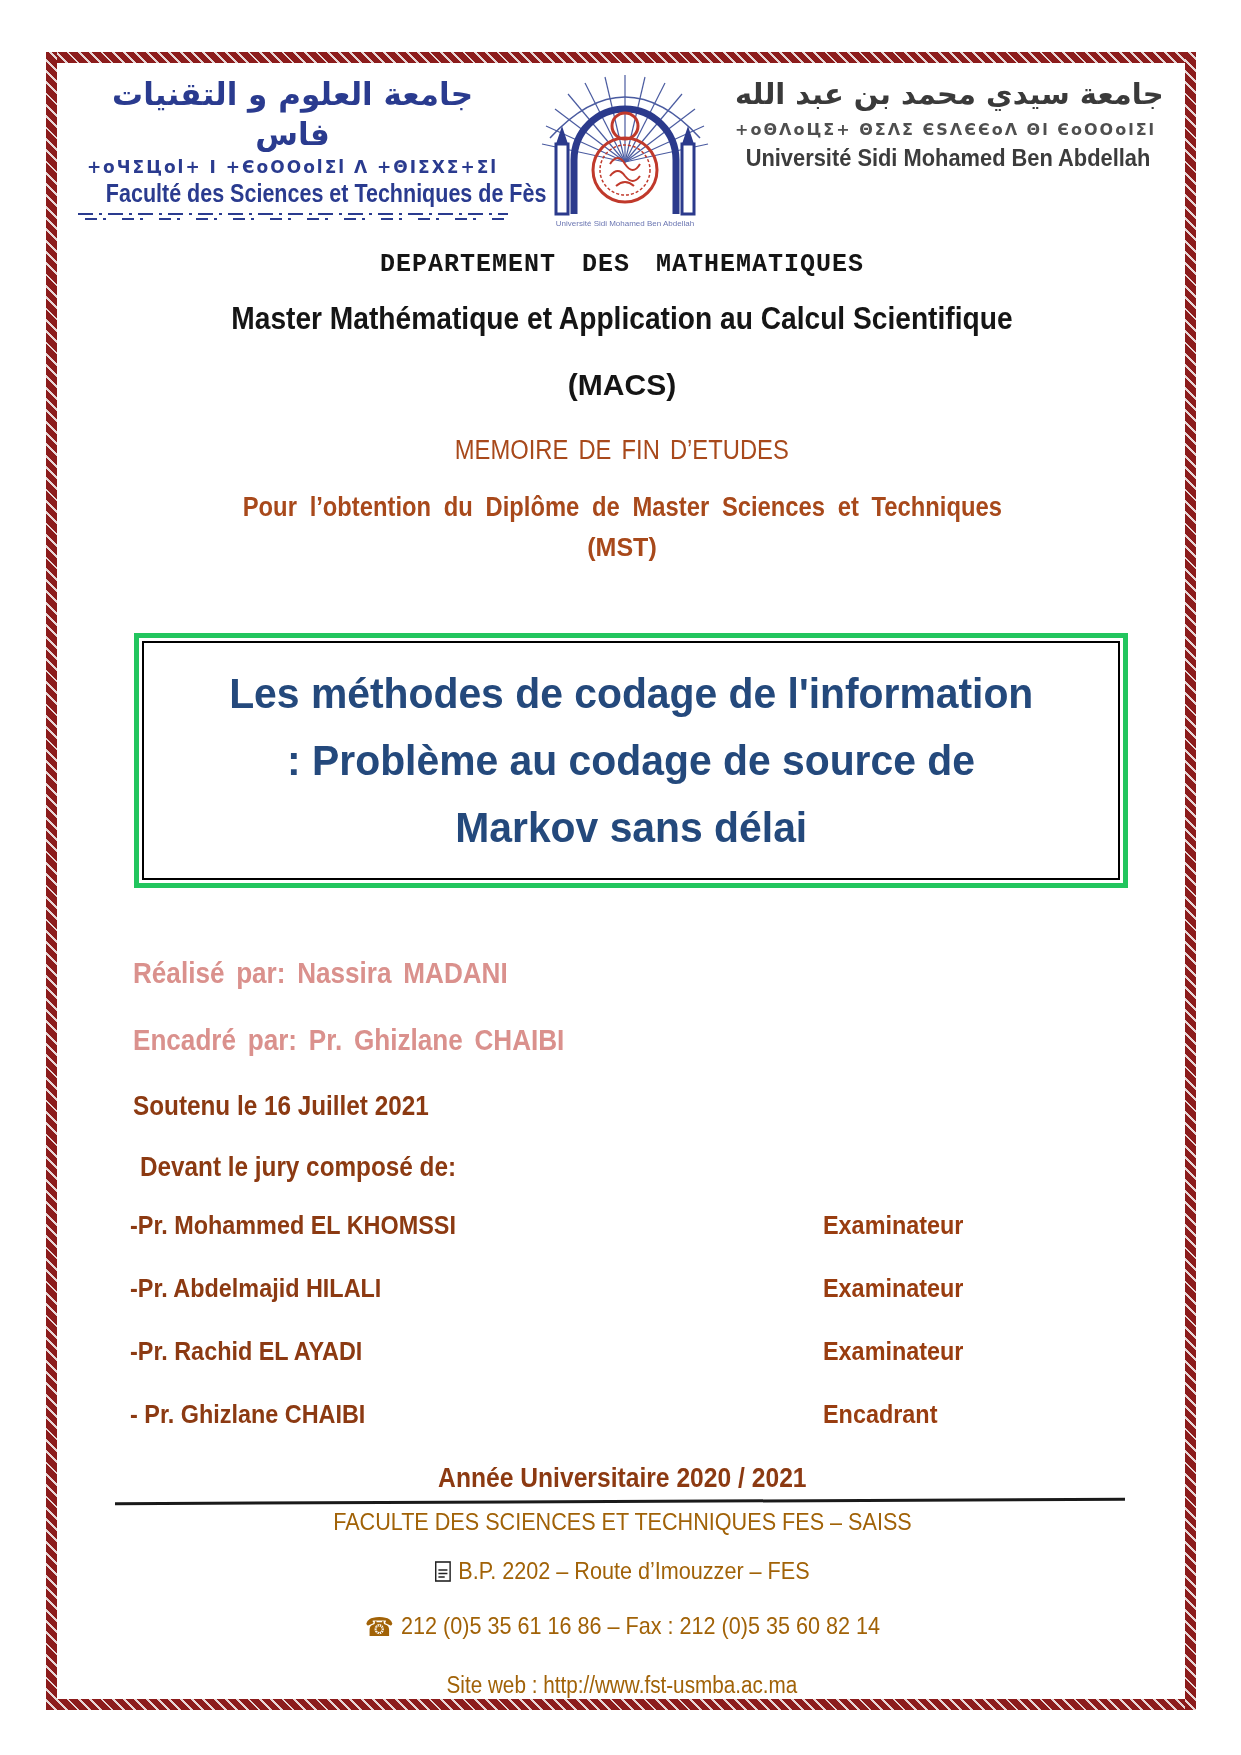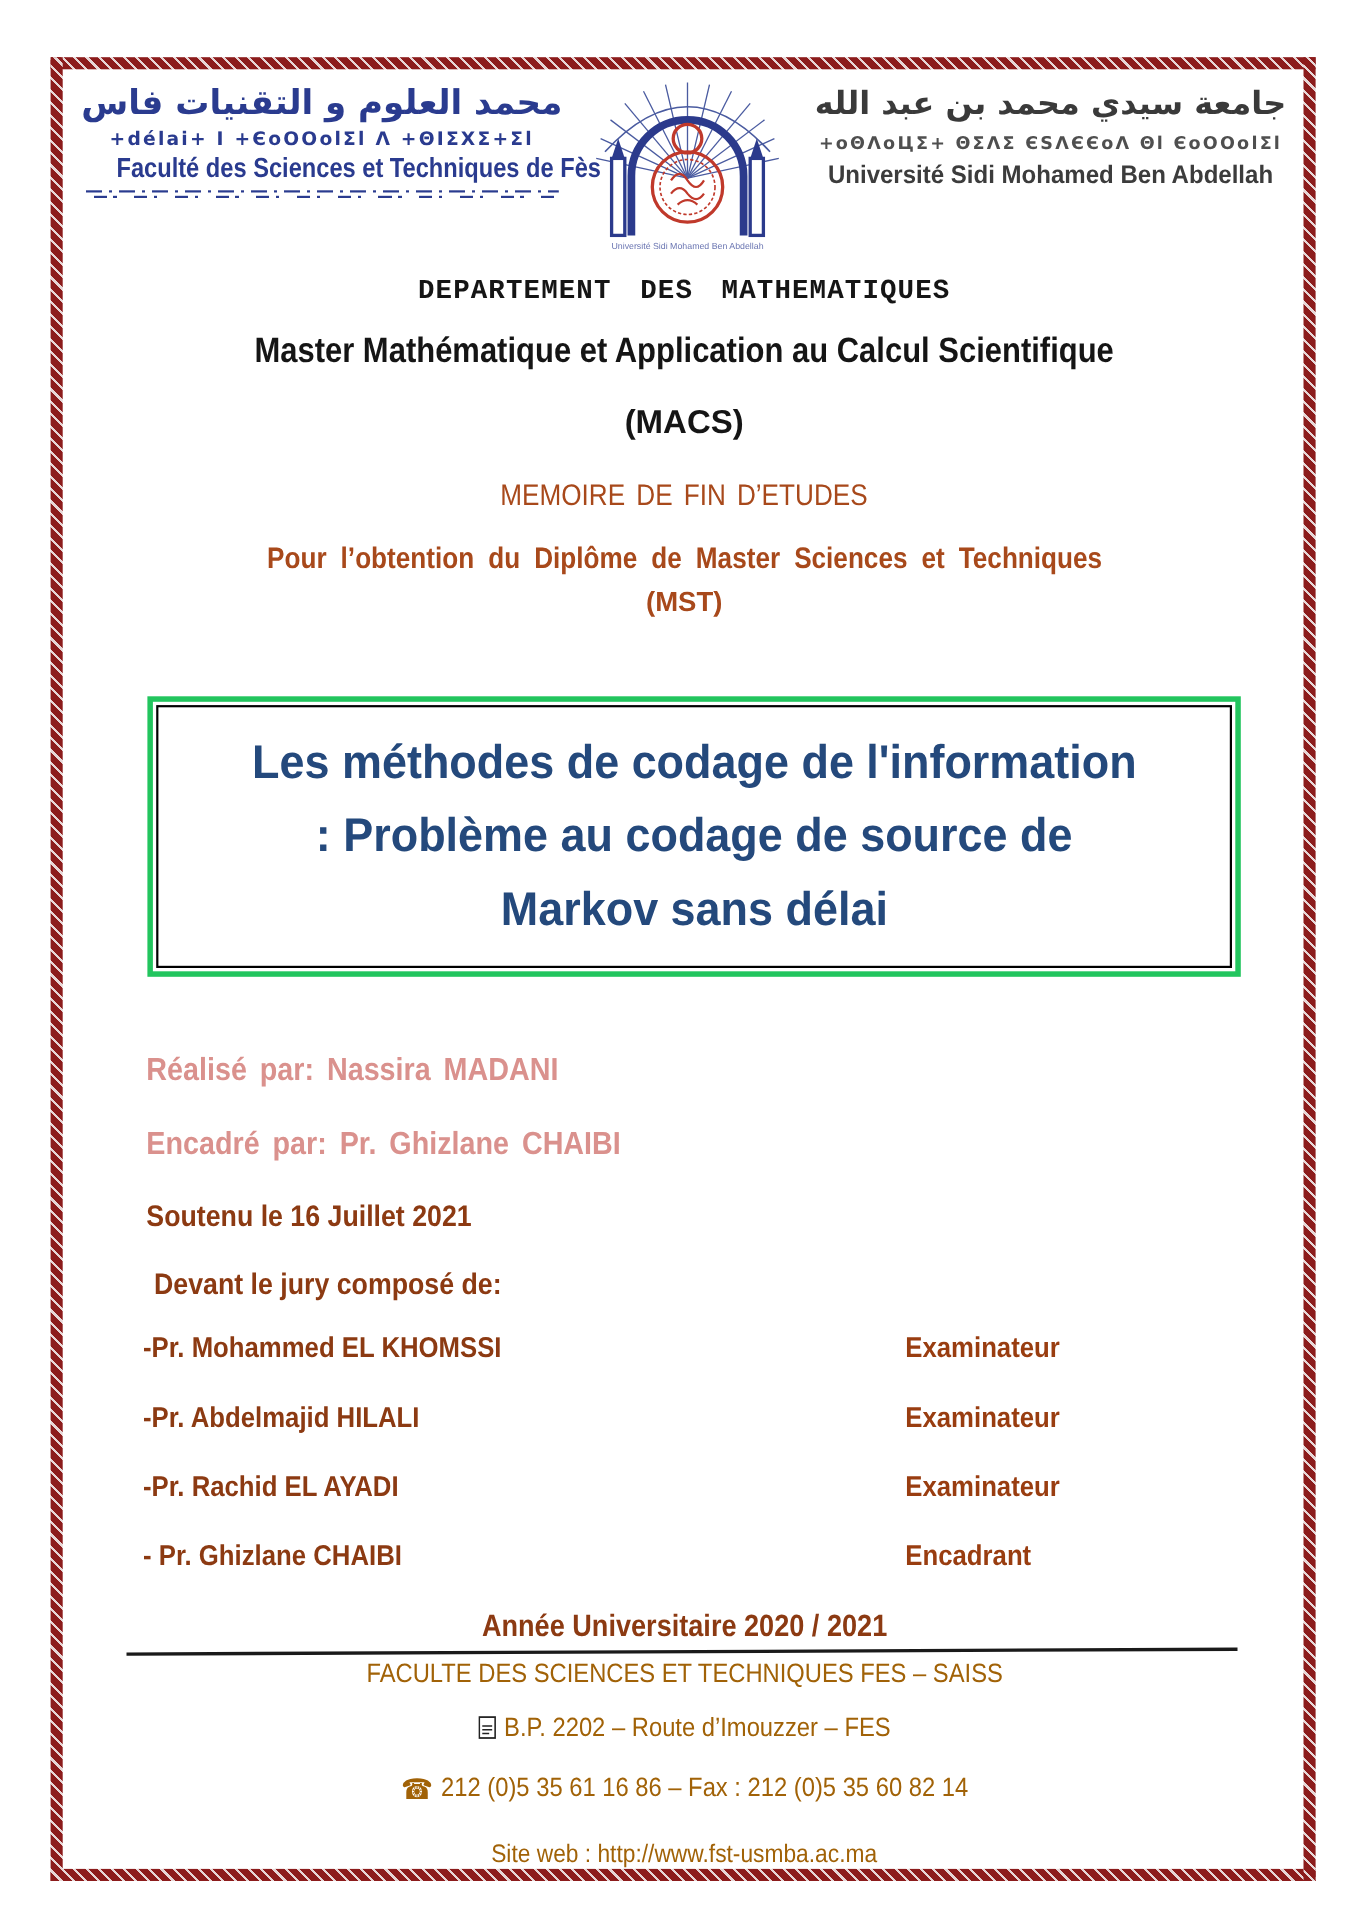--- a/index.html
+++ b/index.html
@@ -13,21 +13,21 @@
   }
   
   .frame-strip { position: absolute; background: repeating-linear-gradient(45deg, #8c1c1c 0, #8c1c1c 6px, #e7d6d6 6px, #e7d6d6 8px); }
   .frame-top    { left: 46px; top: 52px;   width: 1150px; height: 11px; }
   .frame-bottom { left: 46px; top: 1699px; width: 1150px; height: 11px; }
   .frame-left   { left: 46px; top: 52px;   width: 11px;   height: 1658px; }
   .frame-right  { left: 1185px; top: 52px; width: 11px;   height: 1658px; }
 
   .header { position: absolute; top: 74px; left: 70px; width: 1105px; display: flex; justify-content: space-between; align-items: flex-start; }
   .hdr-left  { width: 445px; text-align: center; color: #2a3b8f; }
-  .hdr-right { width: 440px; text-align: center; }
+  .hdr-right { width: 440px; text-align: left; }
   .hdr-center { width: 200px; display: flex; justify-content: center; }
   .arabic-left  { font-size: 31px; font-weight: bold; line-height: 40px; font-family: "DejaVu Sans", sans-serif; }
   .tifinagh-left { font-size: 17px; font-weight: bold; letter-spacing: 2px; margin-top: 3px; white-space: nowrap; font-family: "DejaVu Sans", sans-serif; }
   .french-left { font-size: 25px; font-weight: bold; margin-top: 2px; white-space: nowrap; display: inline-block; transform: scaleX(0.86); transform-origin: 50% 50%; }
   .sep-dashdot {
     margin-top: 5px; height: 7px; width: 430px; margin-left: auto; margin-right: auto;
     background-image:
       repeating-linear-gradient(90deg, #2a3b8f 0 15px, transparent 15px 21px, #2a3b8f 21px 24px, transparent 24px 30px),
       repeating-linear-gradient(90deg, transparent 0 7px, #2a3b8f 7px 19px, transparent 19px 25px, #2a3b8f 25px 28px, transparent 28px 37px);
     background-size: 100% 2px, 100% 2px;
@@ -81,22 +81,22 @@
 
 <div class="page">
 
   <div class="frame-strip frame-top"></div>
   <div class="frame-strip frame-bottom"></div>
   <div class="frame-strip frame-left"></div>
   <div class="frame-strip frame-right"></div>
 
   <div class="header">
     <div class="hdr-left">
-      <div class="arabic-left">محمد العلوم و التقنيات فاس</div>
-      <div class="tifinagh-left">+délai+  I  +ЄoOOolΣl  Λ  +ΘΙΣΧΣ+Σl</div>
+      <div class="arabic-left">جامعة العلوم و التقنيات فاس</div>
+      <div class="tifinagh-left">+oЧΣЦol+  I  +ЄoOOolΣl  Λ  +ΘΙΣΧΣ+Σl</div>
       <div><span class="french-left">Faculté des Sciences et Techniques de Fès</span></div>
       <div class="sep-dashdot"></div>
     </div>
 
     <div class="hdr-center">
       <svg width="190" height="165" viewBox="0 0 190 165">
 
         <g stroke="#4a5ba0" stroke-width="1.2" fill="none">
           <path d="M95,88 L12,70"></path>
             <path d="M95,88 L16,52"></path>

